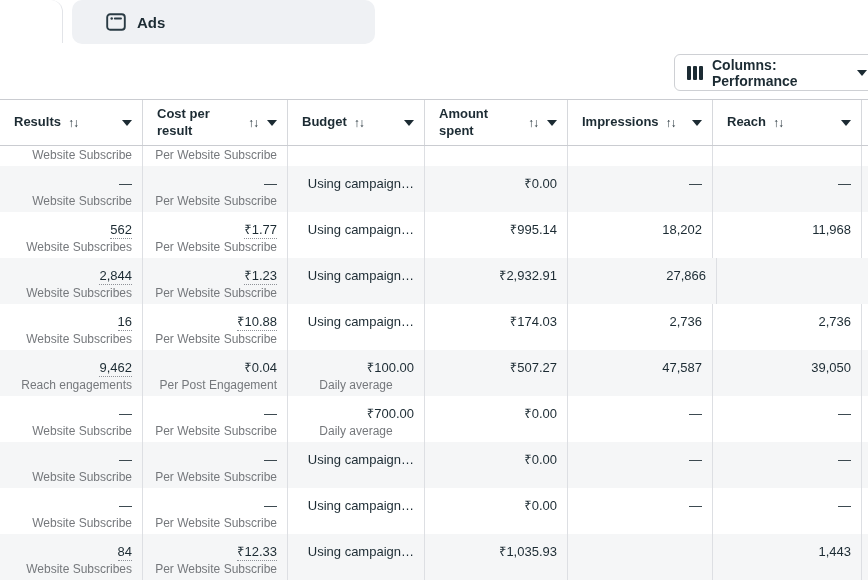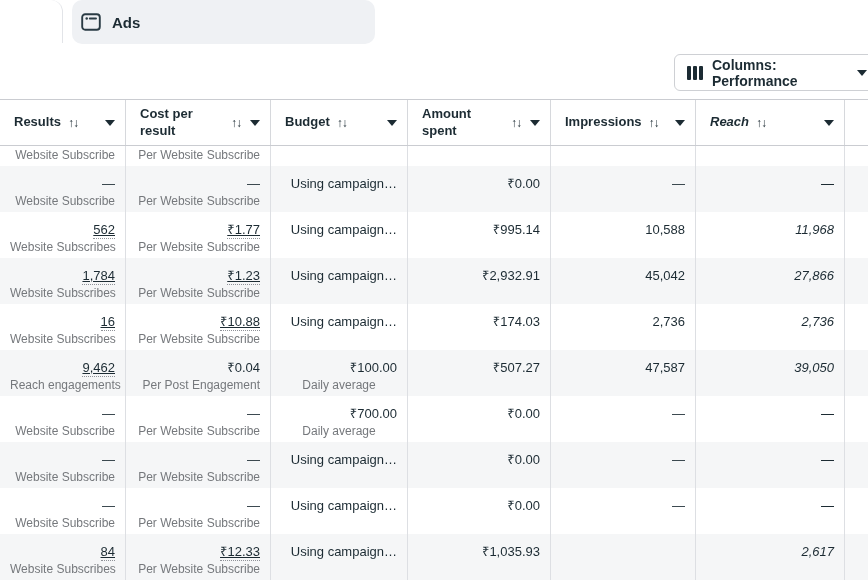--- a/index.html
+++ b/index.html
@@ -9,21 +9,21 @@
   }
   
   .tabbar{position:absolute;top:0;left:0;width:868px;height:45px;background:#fff;}
   .active-tab{
     position:absolute;left:0;top:0;width:62px;height:43px;background:#fff;
     border-right:1px solid #e2e4e8;border-top-right-radius:12px;
   }
   .ads-tab{
     position:absolute;left:72px;top:0;width:303px;height:44px;background:#eff1f4;
     border-radius:10px;display:flex;align-items:center;gap:11px;
-    padding-left:9px;box-sizing:border-box;cursor:pointer;
+    padding-left:34px;box-sizing:border-box;cursor:pointer;
   }
   .ads-tab .tab-label{font-size:15px;font-weight:700;color:#1c2b33;}
   
   .columns-btn{
     position:absolute;left:674px;top:54px;height:37px;width:206px;
     background:#fff;border:1px solid #ced0d4;border-radius:6px;
     display:flex;align-items:center;gap:9px;padding:0 12px;box-sizing:border-box;
     font-size:14px;font-weight:600;color:#1c2b33;cursor:pointer;
   }
   .col-icon{display:flex;gap:2px;align-items:center;}
@@ -56,26 +56,26 @@
   .rows{margin-top:-26px;}
   .row{display:flex;height:46px;box-sizing:border-box;background:#fff;}
   .row.alt{background:#f5f6f7;}
   .cell{
     box-sizing:border-box;border-right:1px solid #dddfe3;
     padding:9px 10px 0 10px;display:flex;flex-direction:column;overflow:hidden;
   }
   .v{font-size:13px;color:#1c2b33;text-align:right;height:19px;line-height:17px;white-space:nowrap;}
   .l{font-size:12px;color:#75787c;text-align:right;height:16px;line-height:15px;white-space:nowrap;}
   .v span{display:inline-block;}
-  .v span.tip{border-bottom:1.5px dotted #8f9298;text-decoration:underline;}
+  .v span.tip{border-bottom:1.5px dotted #8f9298;}
   .cell-budget .v{text-align:right;}
   .cell-budget.bright .v{text-align:right;}
   .cell-budget .l{text-align:center;}
   .rfill{flex:1;box-sizing:border-box;}
-  .w1{width:126px;} .w2{width:145px;} .w3{width:137px;} .w4{width:143px;} .w5{width:145px;} .w6{width:149px;font-style:italic;}
+  .w1{width:143px;} .w2{width:145px;} .w3{width:137px;} .w4{width:143px;} .w5{width:145px;} .w6{width:149px;}
 </style>
 </head>
 <body>
 
 <div class="tabbar">
   <div class="active-tab"></div>
   <div class="ads-tab">
     <span style="display:flex;align-items:center;">
       <svg width="20" height="18" viewBox="0 0 20 18">
         <rect x="1.2" y="1.2" width="17.6" height="15.6" rx="3" fill="none" stroke="#2a3b44" stroke-width="1.9"></rect>
@@ -200,49 +200,45 @@
     </div>
     <div class="cell w3 cell-budget">
       <div class="v"><span>Using campaign…</span></div>
       <div class="l"></div>
     </div>
     <div class="cell w4 cell-spent">
       <div class="v"><span>₹995.14</span></div>
       <div class="l"></div>
     </div>
     <div class="cell w5 cell-impressions">
-      <div class="v"><span>10,588</span></div>
+      <div class="v"><span>18,202</span></div>
       <div class="l"></div>
     </div>
     <div class="cell w6 cell-reach">
       <div class="v"><span>11,968</span></div>
       <div class="l"></div>
     </div>
     <div class="rfill"></div>
   </div>
 
   <div class="row alt">
     <div class="cell w1 cell-results">
-      <div class="v"><span class="f-results tip">1,784</span></div>
+      <div class="v"><span class="f-results tip">2,844</span></div>
       <div class="l">Website Subscribes</div>
     </div>
     <div class="cell w2 cell-cost">
       <div class="v"><span class="f-cost tip">₹1.23</span></div>
       <div class="l">Per Website Subscribe</div>
     </div>
     <div class="cell w3 cell-budget">
       <div class="v"><span>Using campaign…</span></div>
       <div class="l"></div>
     </div>
     <div class="cell w4 cell-spent">
       <div class="v"><span>₹2,932.91</span></div>
-      <div class="l"></div>
-    </div>
-    <div class="cell w5 cell-impressions">
-      <div class="v"><span>45,042</span></div>
       <div class="l"></div>
     </div>
     <div class="cell w6 cell-reach">
       <div class="v"><span>27,866</span></div>
       <div class="l"></div>
     </div>
     <div class="rfill"></div>
   </div>
 
   <div class="row">
@@ -399,19 +395,19 @@
       <div class="l"></div>
     </div>
     <div class="cell w4 cell-spent">
       <div class="v"><span>₹1,035.93</span></div>
       <div class="l"></div>
     </div>
     <div class="cell w5 cell-impressions">
       <div class="l"></div>
     </div>
     <div class="cell w6 cell-reach">
-      <div class="v"><span>2,617</span></div>
+      <div class="v"><span>1,443</span></div>
       <div class="l"></div>
     </div>
     <div class="rfill"></div>
   </div>
 </div>
 </div>
 
 </body></html>

